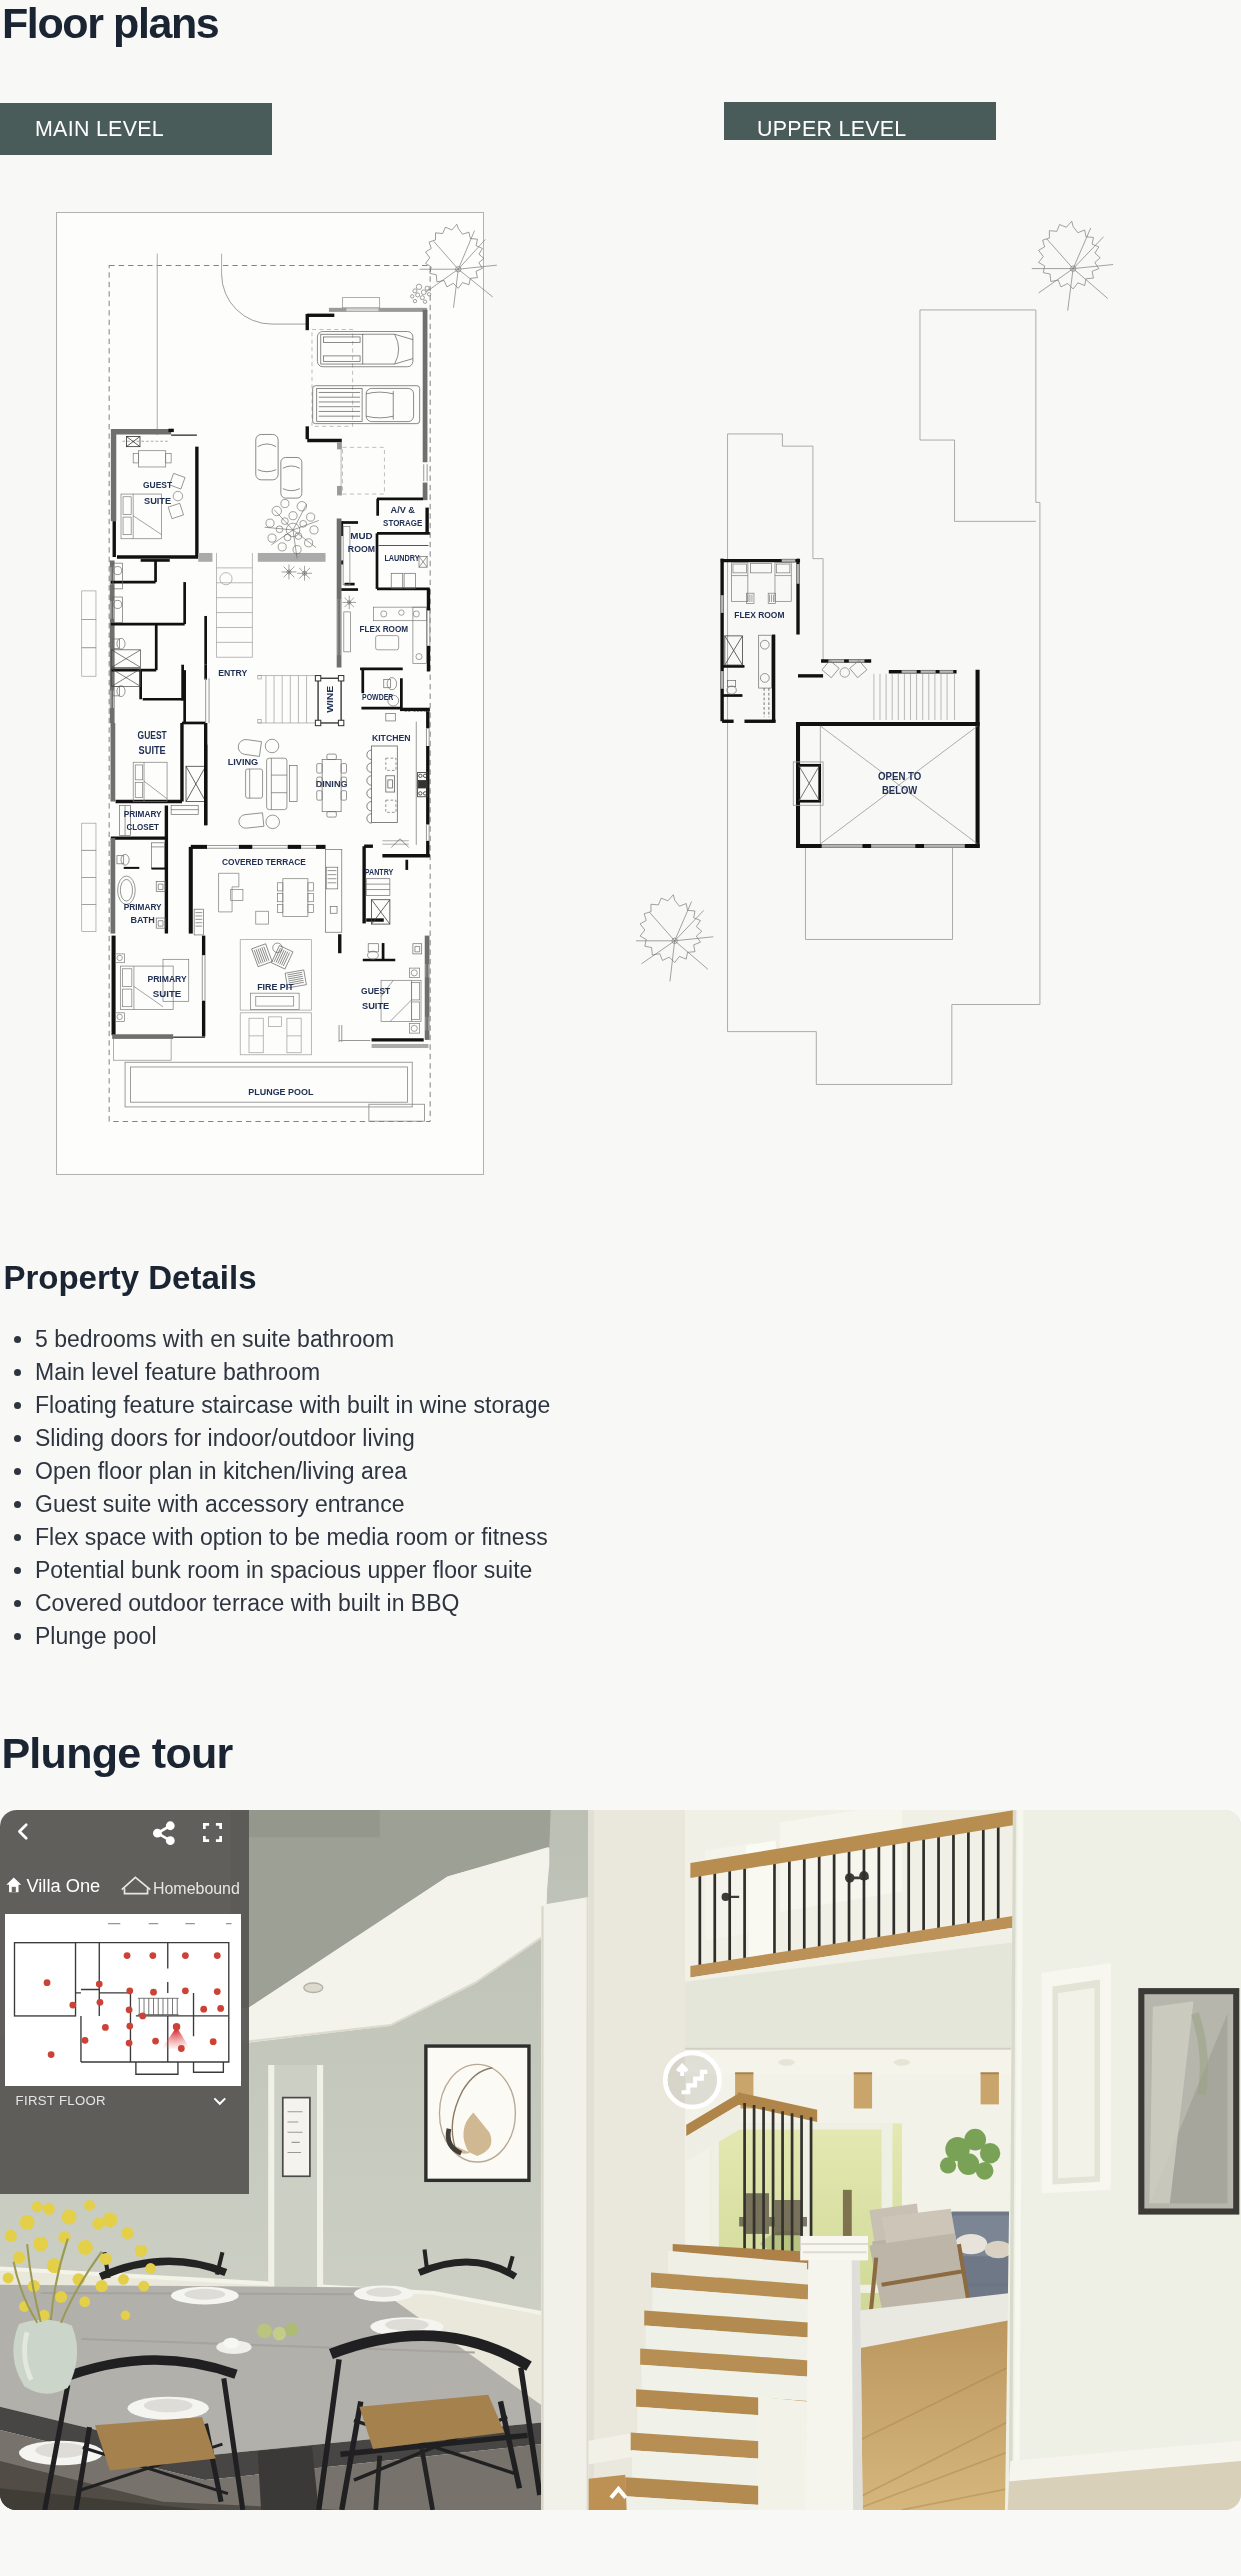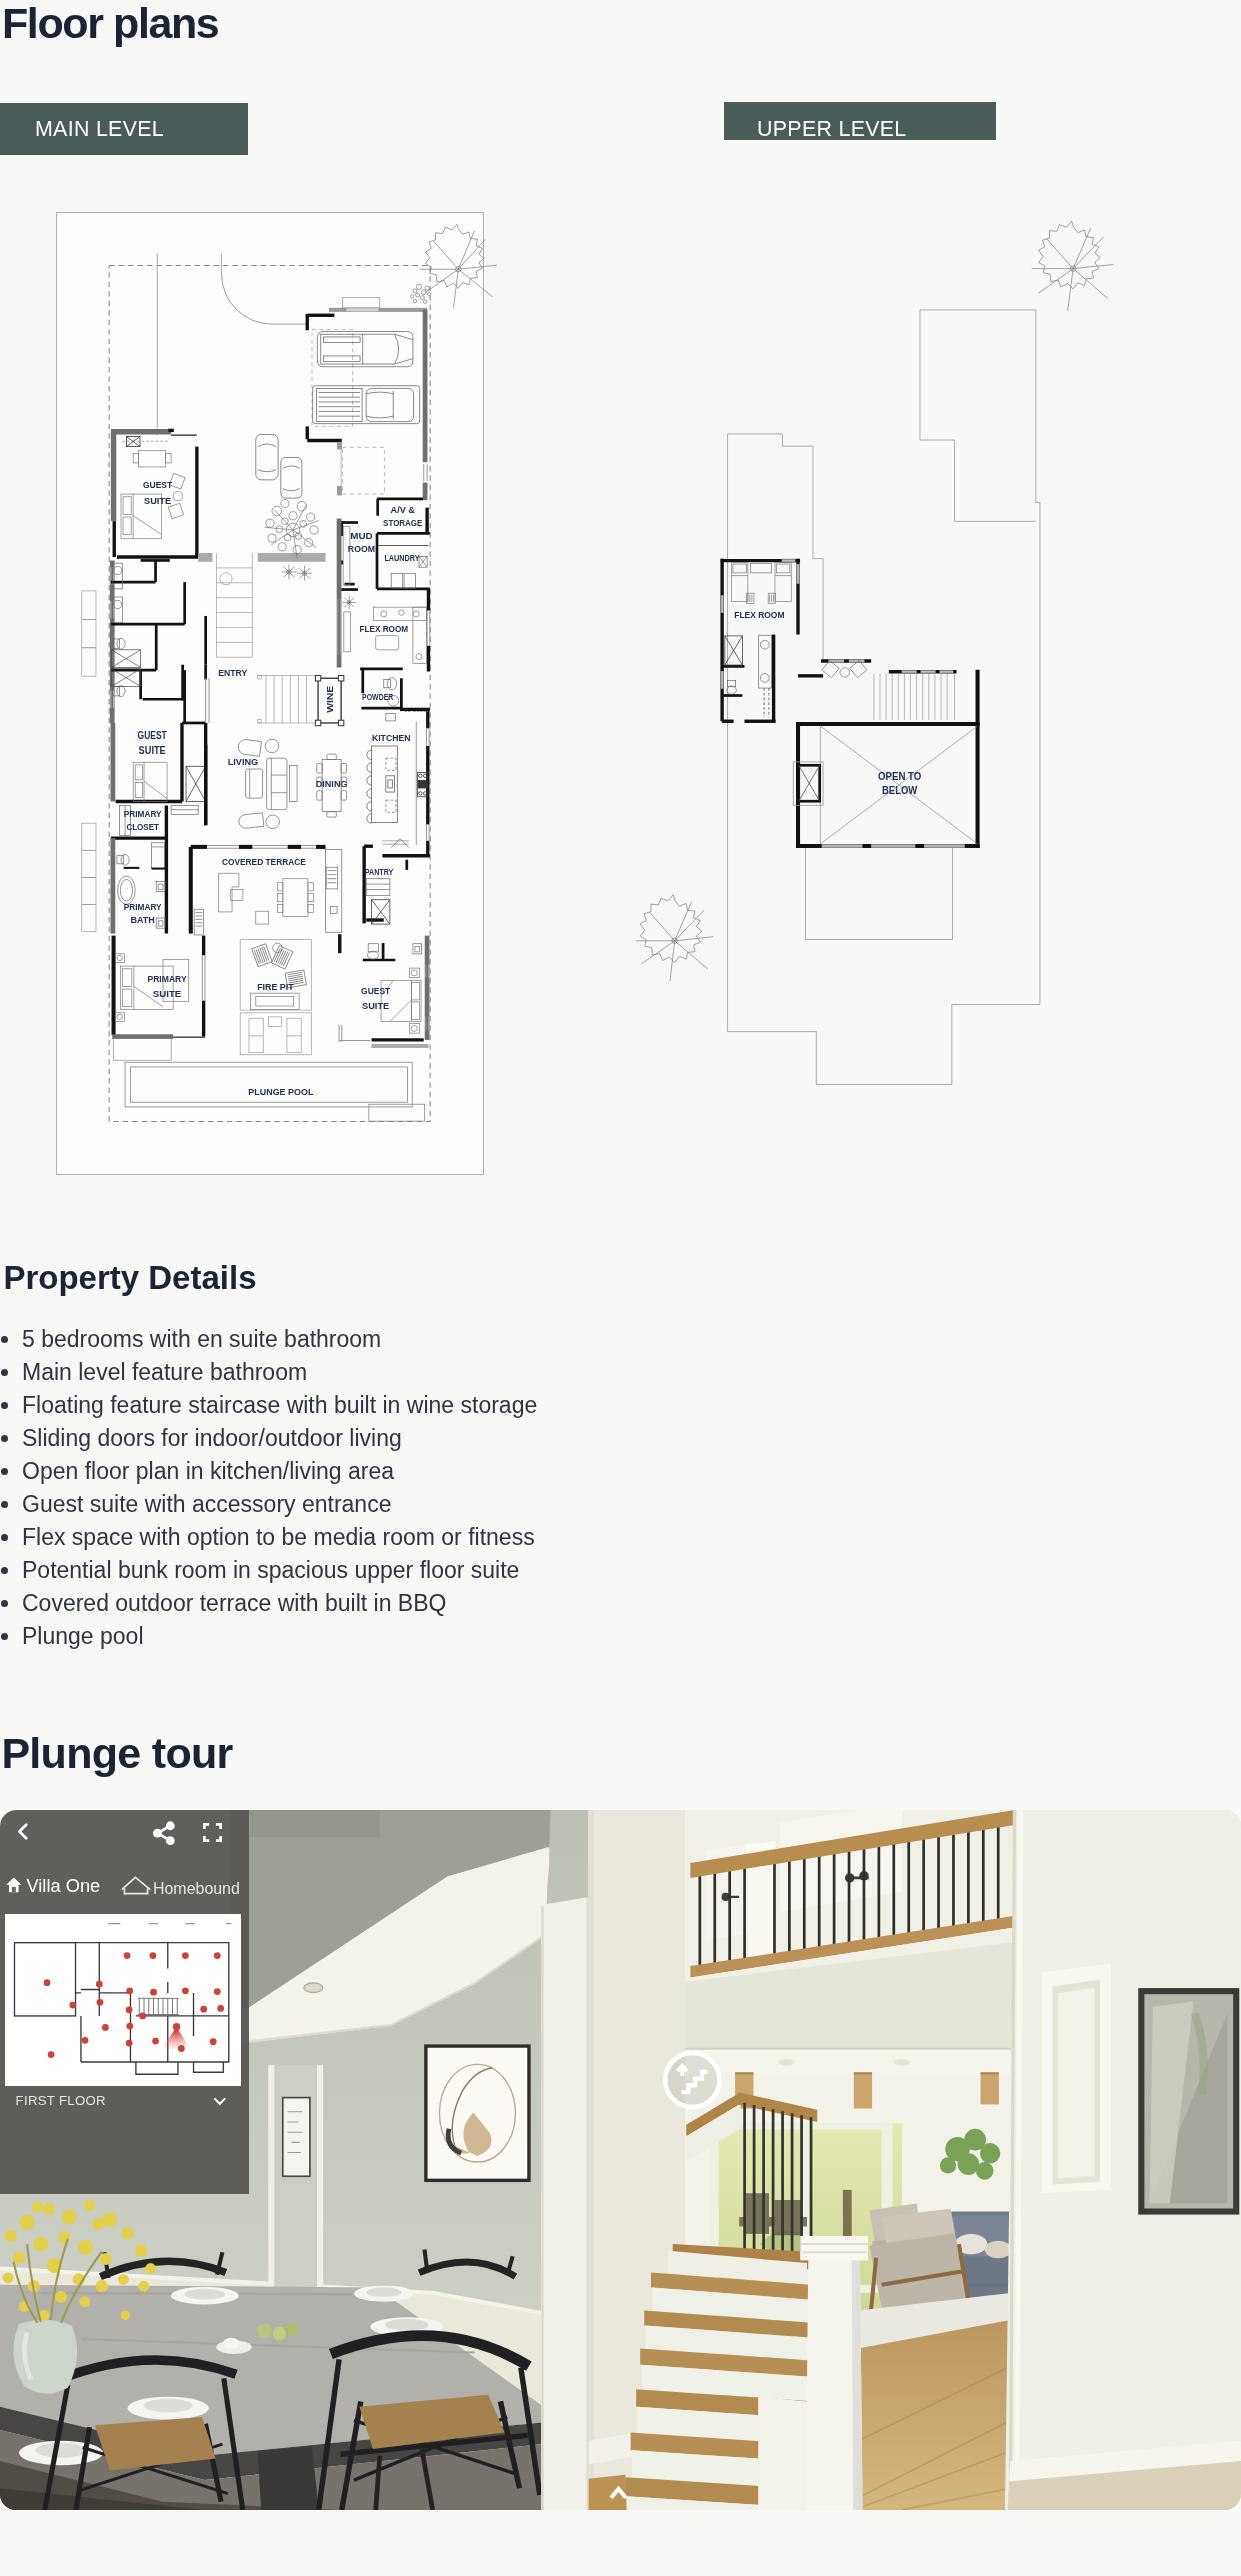--- a/index.html
+++ b/index.html
@@ -7,21 +7,21 @@
   .abs{position:absolute;}
   h1,h2{margin:0;font-weight:700;color:#1b2432;}
 </style>
 </head>
 <body>
 
 <div class="abs" style="left:2px;top:-2.7px;">
     <h1 style="font-size:43px;line-height:52px;letter-spacing:-1.4px;">Floor plans</h1>
   </div>
 
-<div class="abs" style="left:0;top:103px;width:248px;height:52px;background:#4a5c59;color:#fff;font-size:21.4px;line-height:52px;padding-left:35px;box-sizing:border-box;letter-spacing:0.3px;">MAIN LEVEL</div>
+<div class="abs" style="left:0;top:103px;width:272px;height:52px;background:#4a5c59;color:#fff;font-size:21.4px;line-height:52px;padding-left:35px;box-sizing:border-box;letter-spacing:0.3px;">MAIN LEVEL</div>
 
 <div class="abs" style="left:724px;top:102px;width:272px;height:38px;background:#4a5c59;color:#fff;font-size:21.4px;line-height:54px;padding-left:33px;box-sizing:border-box;letter-spacing:0.3px;">UPPER LEVEL</div>
 
 <svg id="plan1" class="abs" style="left:56px;top:212px;overflow:visible;" width="428" height="963" viewBox="82 312 632 1421" fill="none">
 
 <rect x="82.5" y="312.5" width="631" height="1420" fill="#fdfdfb" stroke="#8f8f8f" stroke-width="1"></rect>
 
 <rect x="160.5" y="390.5" width="474" height="1264" stroke="#666" stroke-width="1.2" stroke-dasharray="8 6"></rect>
 
 <g stroke="#999" stroke-width="1.2">
@@ -794,21 +794,21 @@
 <text x="1327" y="1150" textLength="64" lengthAdjust="spacingAndGlyphs">OPEN TO</text>
 <text x="1327" y="1172" textLength="52" lengthAdjust="spacingAndGlyphs">BELOW</text>
 </g>
 </svg>
 
 <div class="abs" style="left:3.4px;top:1257px;">
     <h2 style="font-size:33px;line-height:41px;">Property Details</h2>
   </div>
 
 <div class="abs" style="left:0;top:1323px;width:813px;">
-<ul style="margin:0;padding-left:22px;font-size:23px;line-height:33px;color:#2e3440;">
+<ul style="margin:0;padding-left:35px;font-size:23px;line-height:33px;color:#2e3440;">
 <li>5 bedrooms with en suite bathroom</li>
 <li>Main level feature bathroom</li>
 <li>Floating feature staircase with built in wine storage</li>
 <li>Sliding doors for indoor/outdoor living</li>
 <li>Open floor plan in kitchen/living area</li>
 <li>Guest suite with accessory entrance</li>
 <li>Flex space with option to be media room or fitness</li>
 <li>Potential bunk room in spacious upper floor suite</li>
 <li>Covered outdoor terrace with built in BBQ</li>
 <li>Plunge pool</li>

